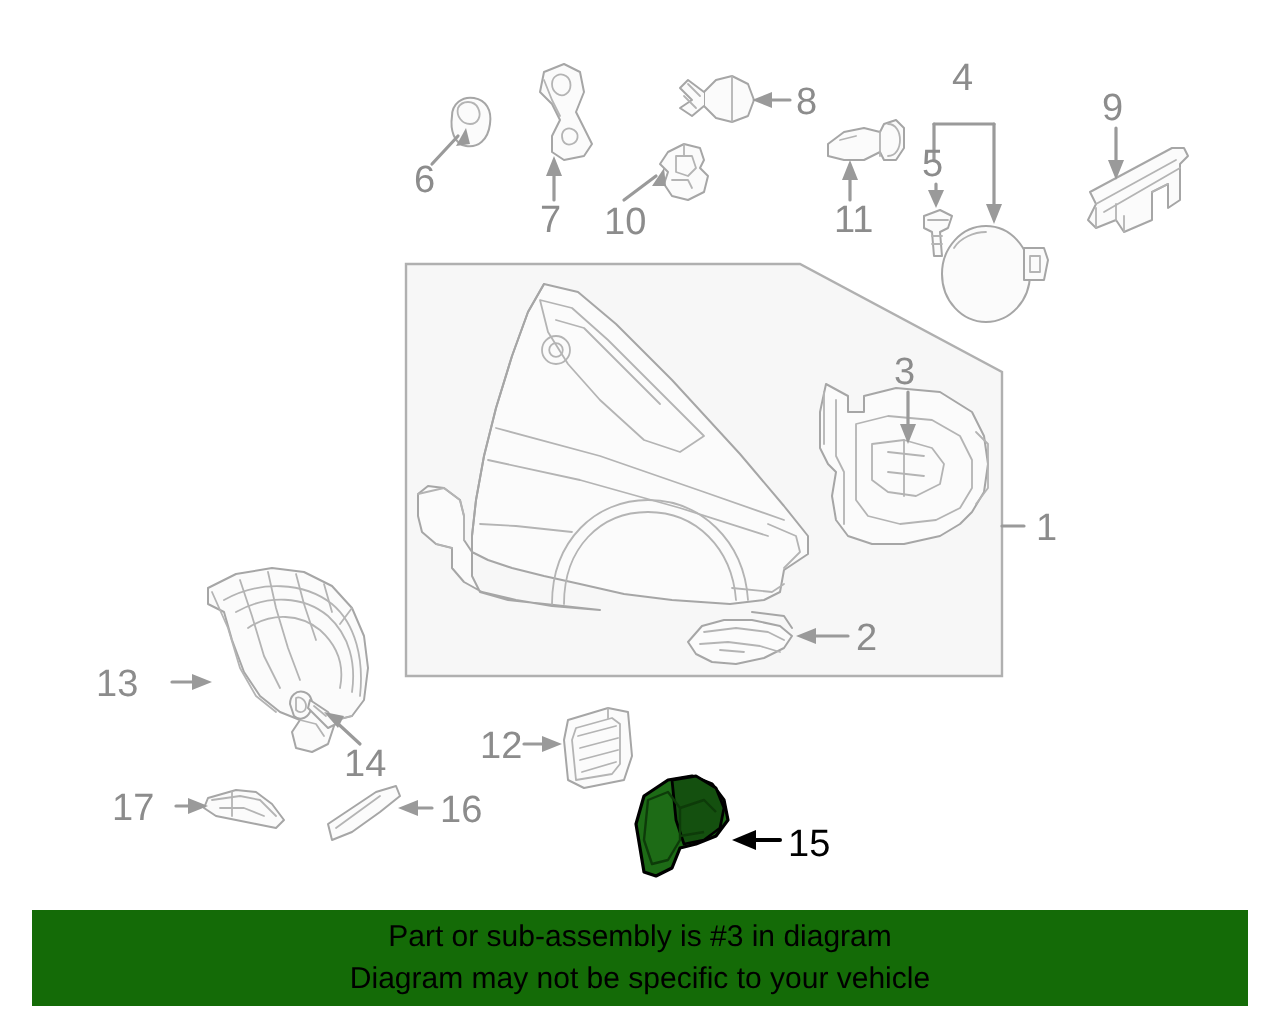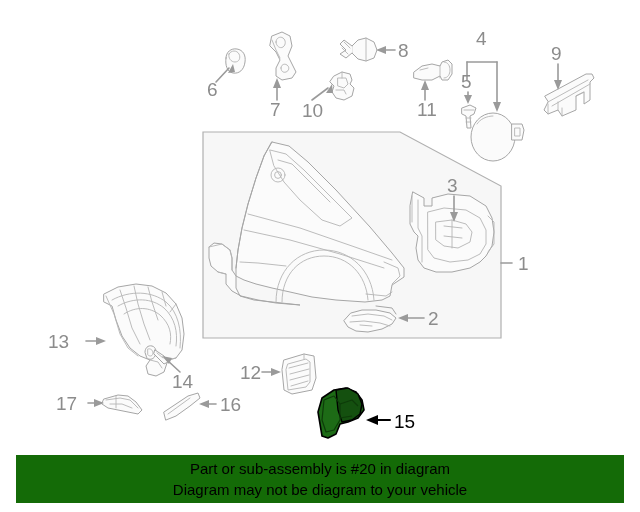--- a/index.html
+++ b/index.html
@@ -386,17 +386,17 @@
       <path class="hl-part-inner" d="M340,418 L352,416"></path>
     </g>
 
     <line class="leader-hl" x1="390" y1="420" x2="374" y2="420"></line>
     <polygon class="leader-head-hl" points="366,420 378,415 378,425"></polygon>
     <text class="callout-num-hl" x="394" y="428">15</text>
 
   </svg>
 
   <div id="banner">
-    <div class="banner-line">Part or sub-assembly is #20 in diagram</div>
-    <div class="banner-line">Diagram may not be diagram to your vehicle</div>
+    <div class="banner-line">Part or sub-assembly is #3 in diagram</div>
+    <div class="banner-line">Diagram may not be specific to your vehicle</div>
   </div>
 
 </div>
 
 </body></html>

